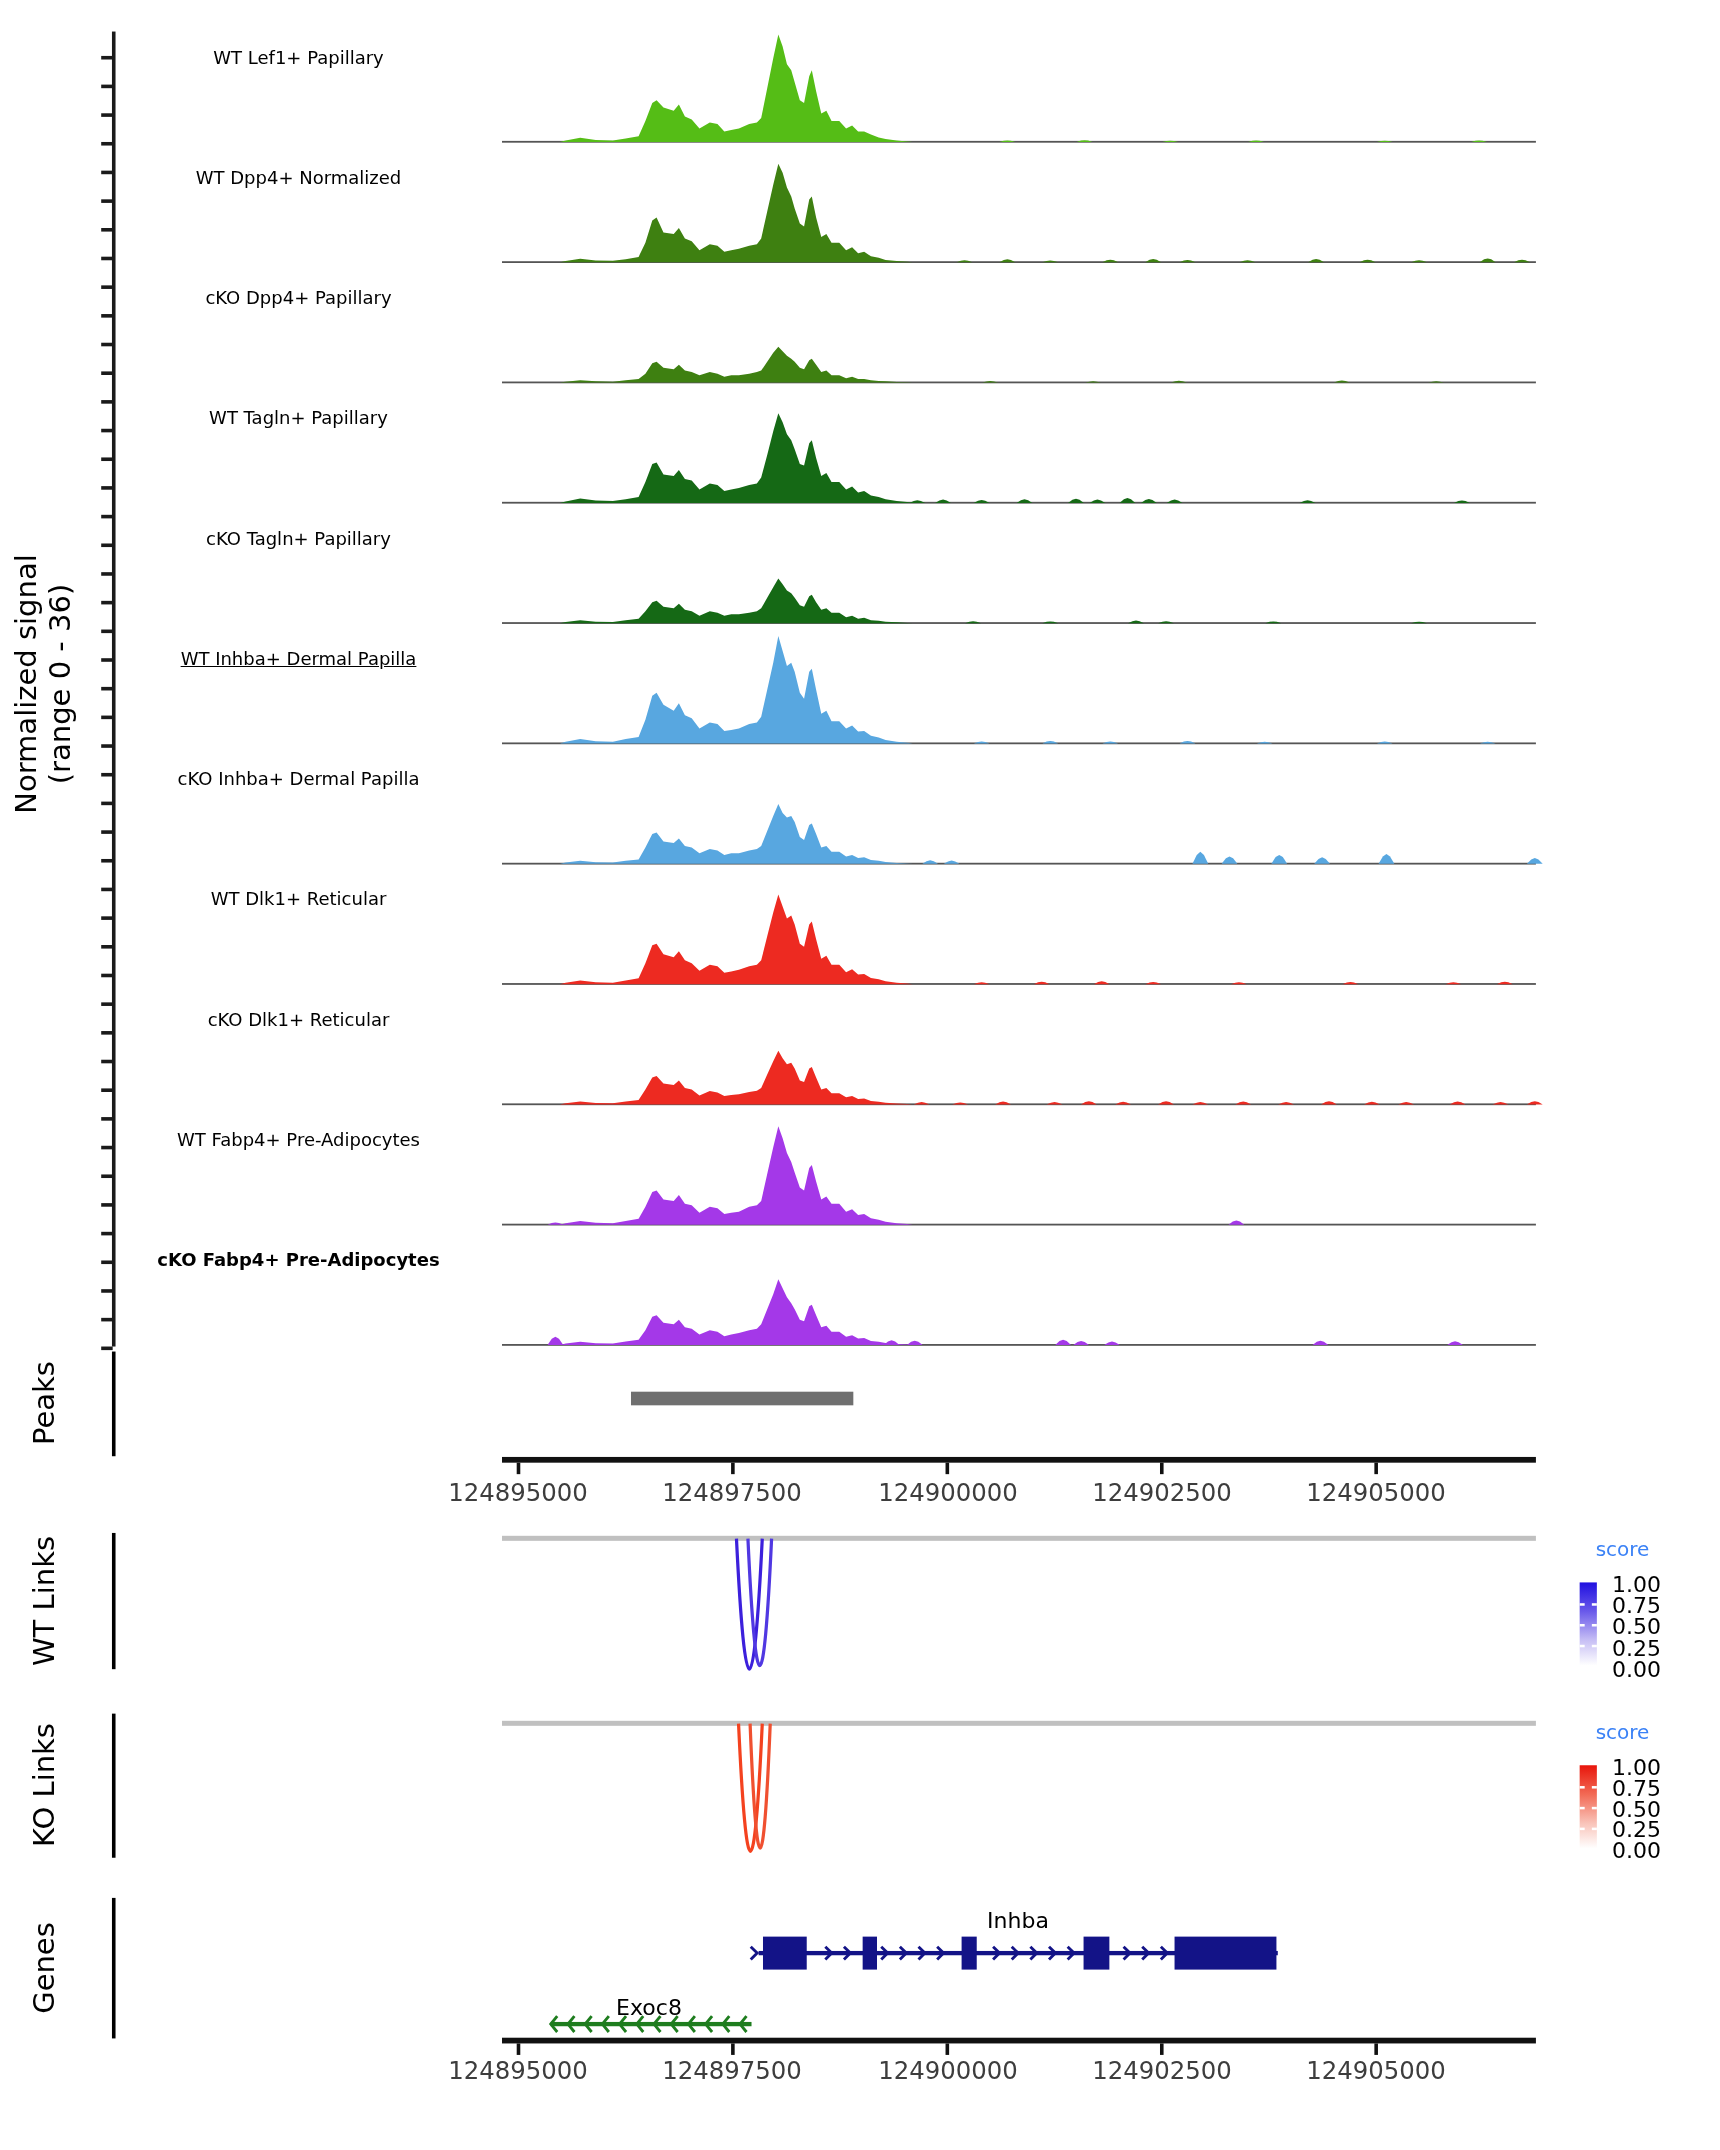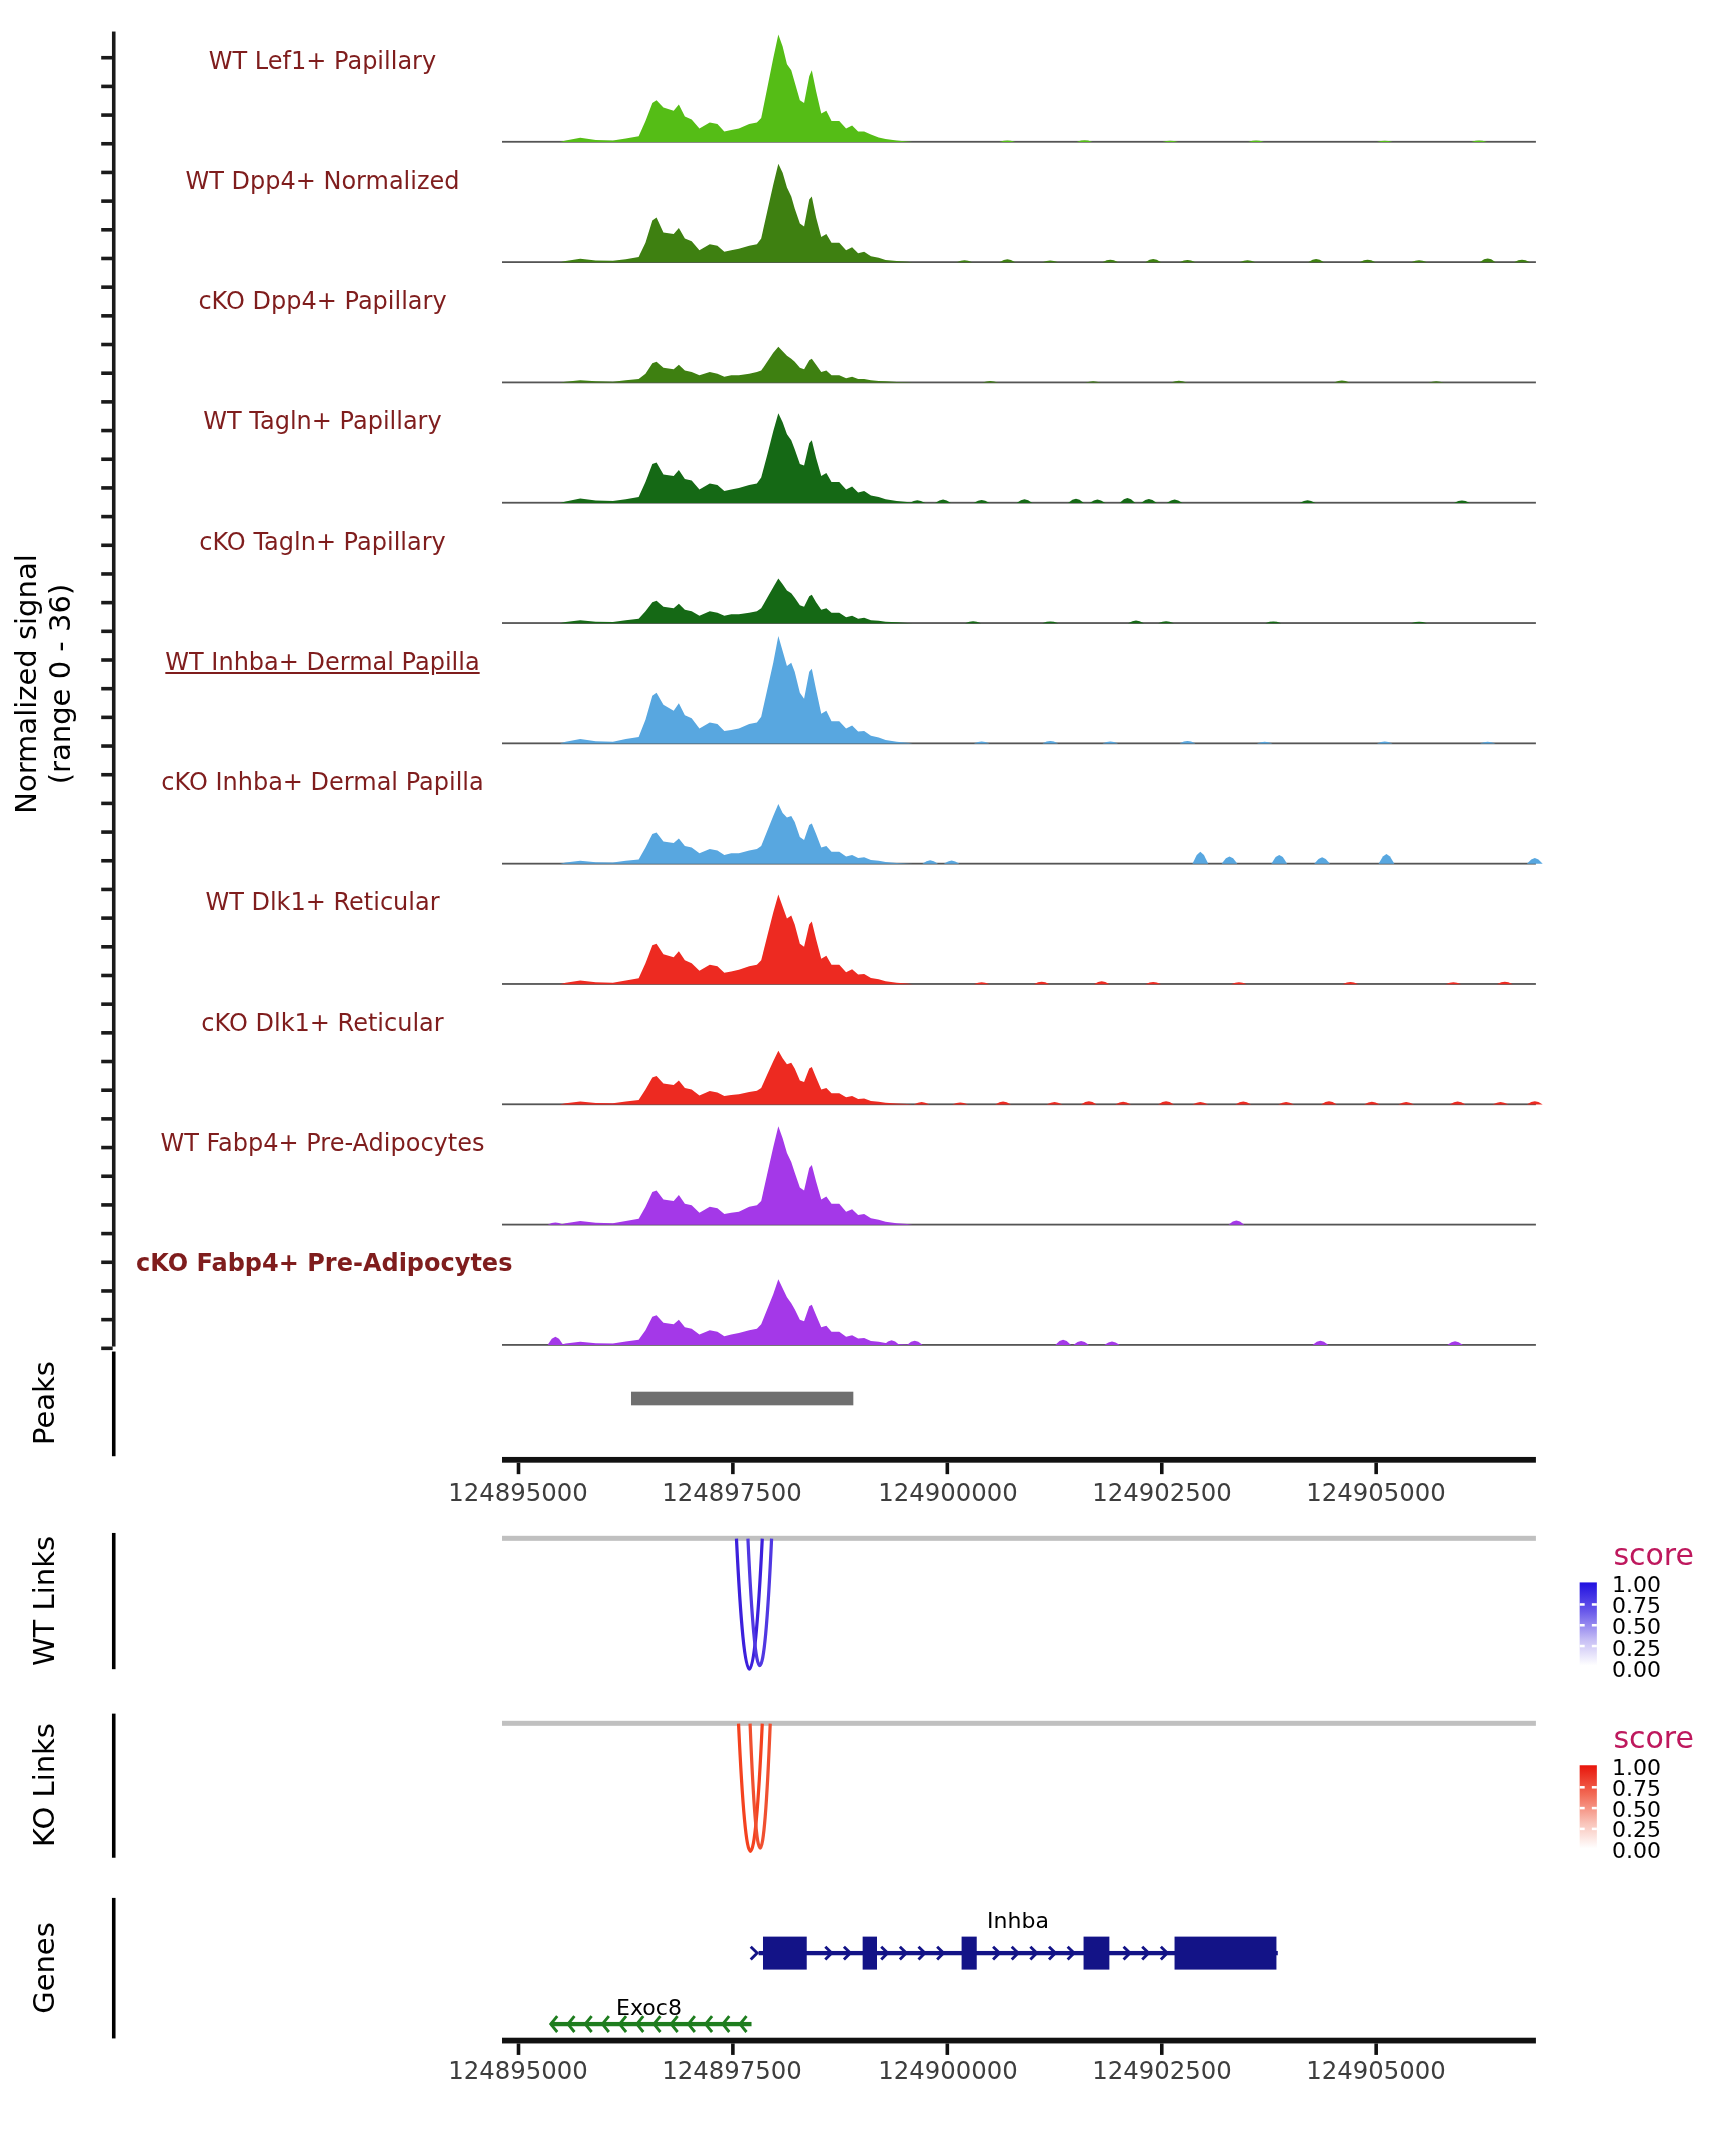--- a/index.html
+++ b/index.html
@@ -1,25 +1,25 @@
 <!DOCTYPE html>
 <html style="font-size:11.5px"><head>
 <meta charset="utf-8">
 <style>
   html,body{margin:0;padding:0;background:#fff;}
   #fig{position:relative;width:1721px;height:2151px;background:#fff;font-family:"DejaVu Sans","Liberation Sans",sans-serif;overflow:hidden;}
   #plot{position:absolute;left:0;top:0;}
   .txt{position:absolute;color:#111;}
-  .track-label{width:373px;left:136px;text-align:center;font-size:24px;color:#7f1d1d;white-space:nowrap;}
+  .track-label{width:373px;left:112px;text-align:center;font-size:18px;color:#000000;white-space:nowrap;}
   .rot{transform:translate(-50%,-50%) rotate(-90deg);transform-origin:center center;white-space:nowrap;text-align:center;}
   .section-label{font-size:29px;color:#000;}
   .ylab{font-size:29px;line-height:34px;color:#000;}
   .tick-label{width:186px;text-align:center;font-size:24.4px;color:#3d3d3d;white-space:nowrap;}
   .xaxis-title{width:574px;text-align:center;font-size:33px;color:#000;}
-  .legend-title{width:143px;text-align:right;font-size:30px;color:#be185d;}
+  .legend-title{width:143px;text-align:center;font-size:20px;color:#3b82f6;}
   .legend-tick{font-size:22px;color:#000;white-space:nowrap;}
   .gene-label{width:158px;text-align:center;font-size:22px;color:#000;}
 </style>
 </head>
 <body>
 
 <div id="fig">
   <svg id="plot" width="1721" height="2151" viewBox="0 0 2400 3000">
       <defs>
         <linearGradient id="gB" x1="0" y1="0" x2="0" y2="1">

